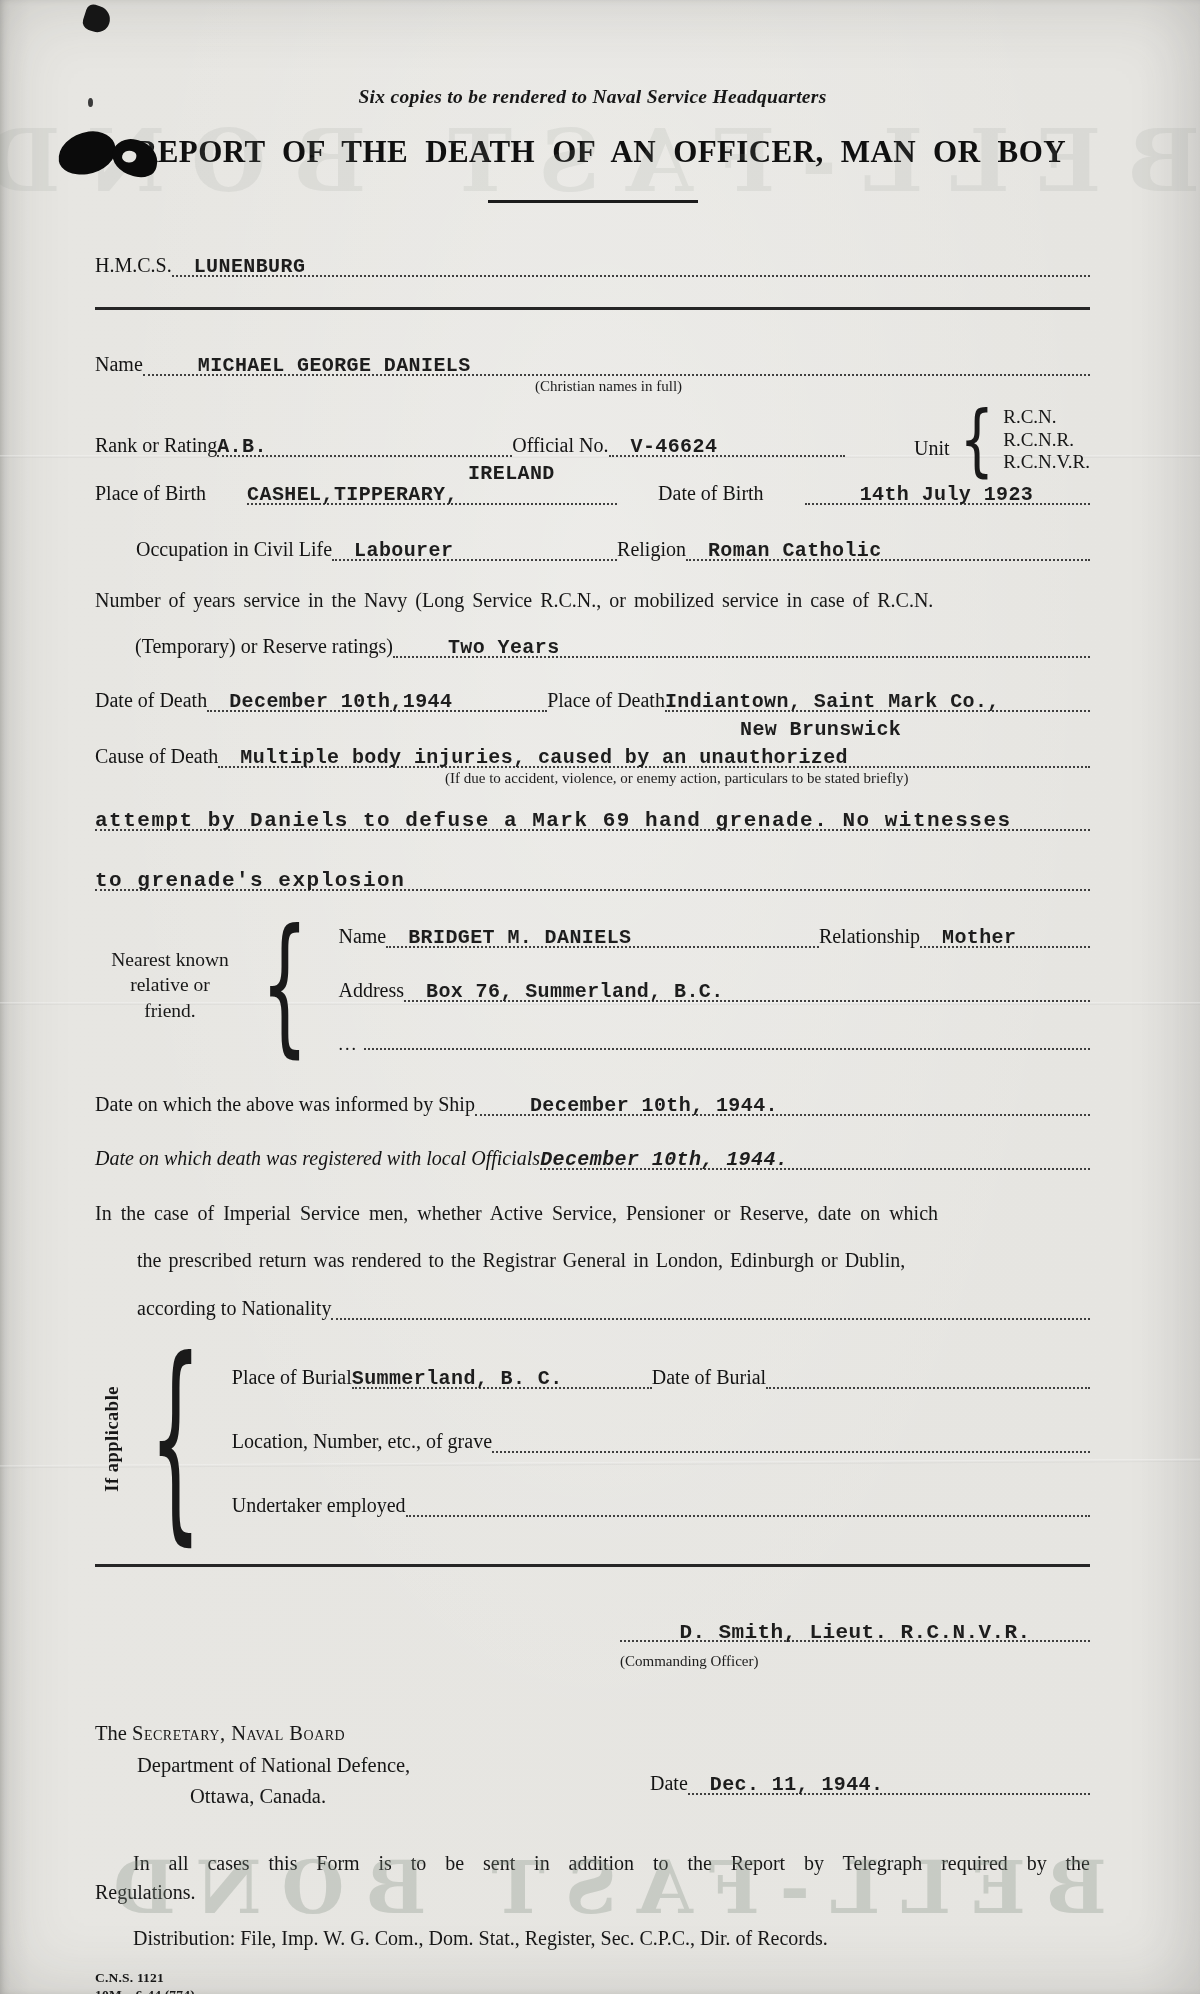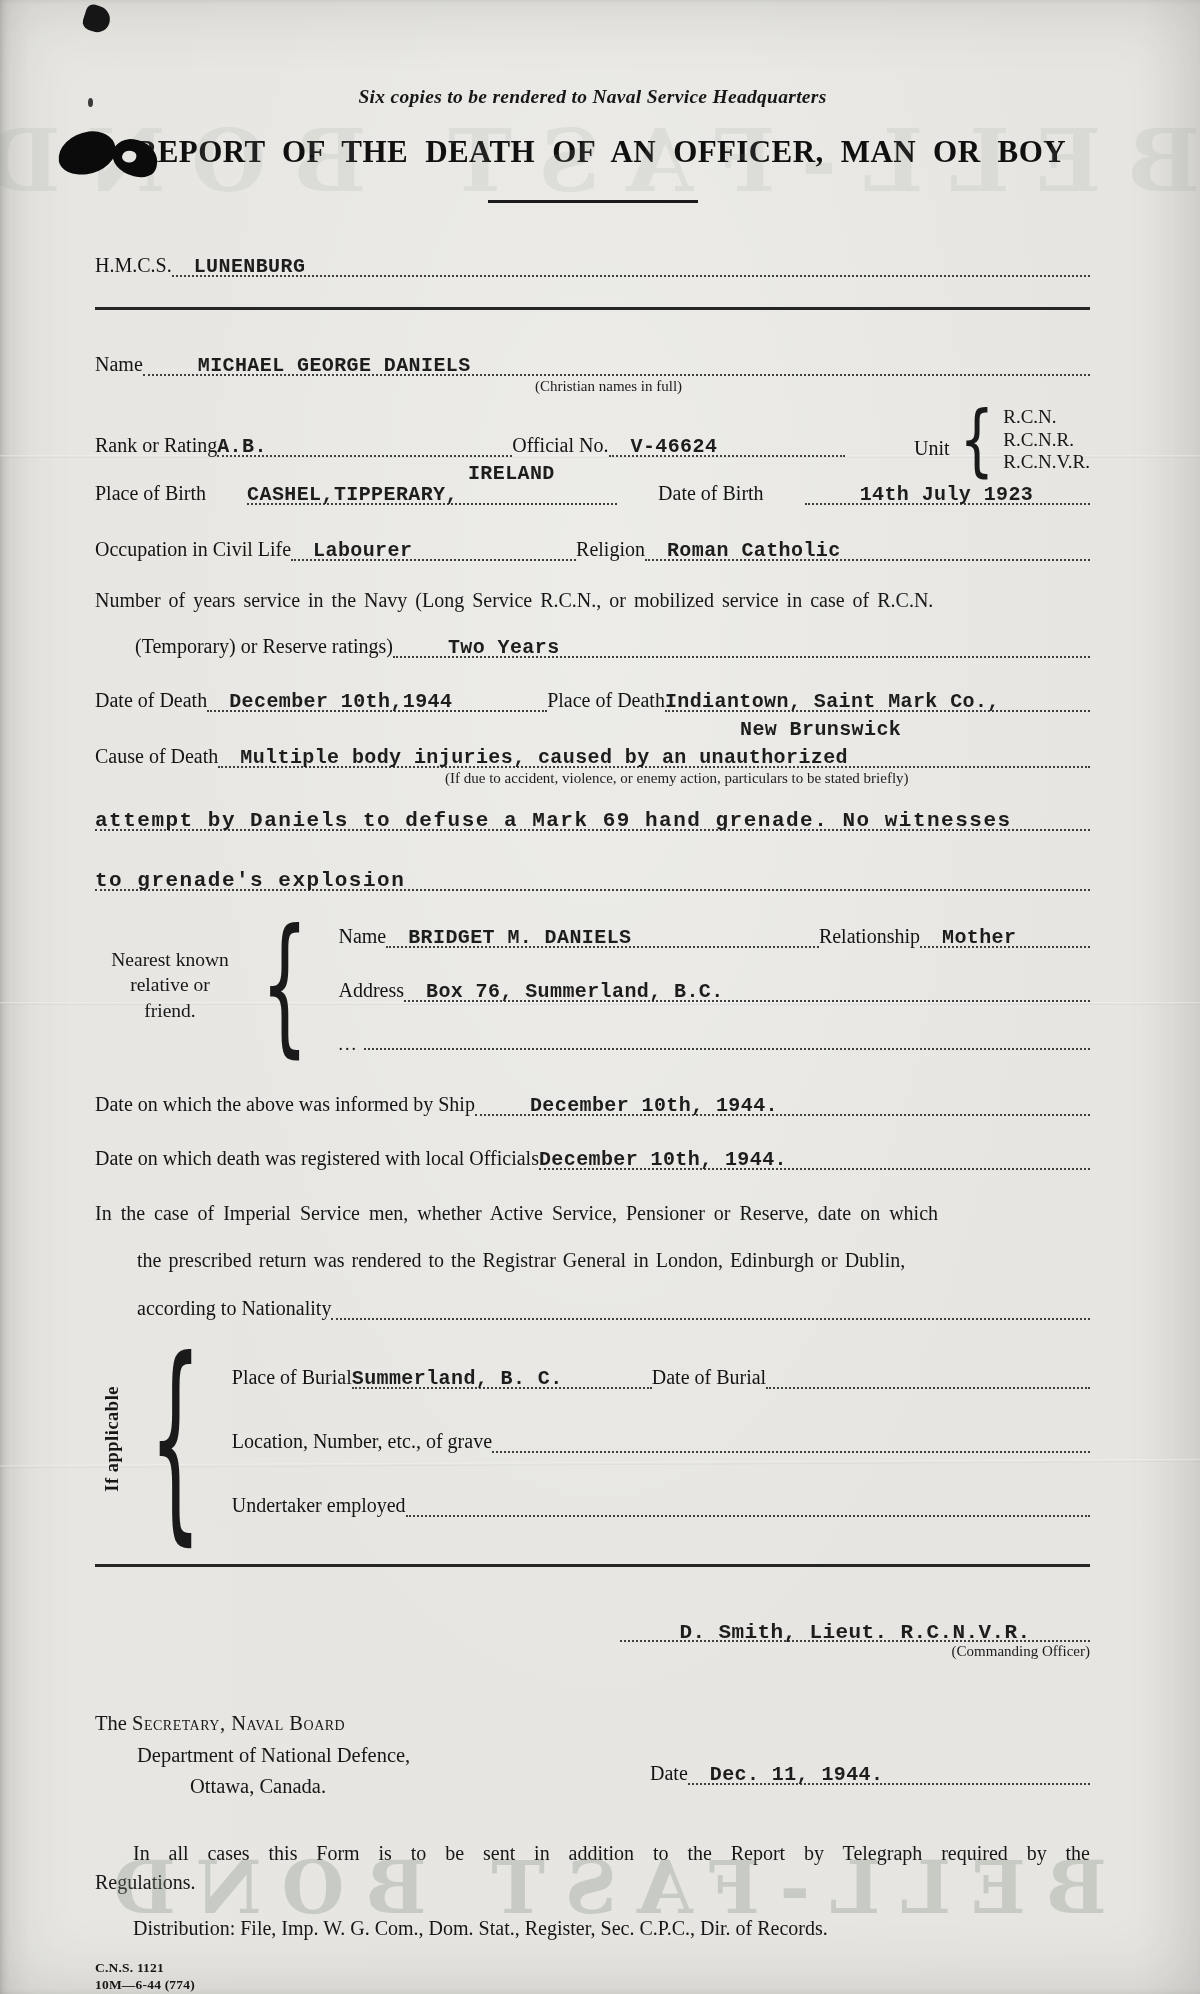--- a/index.html
+++ b/index.html
@@ -71,21 +71,21 @@
   .unit-group{position:absolute;right:0;top:6px;display:flex;align-items:center;}
   .unit-group .lbl{margin:0 2px 0 0;position:relative;top:8px;}
   .brace{font-family:"DejaVu Sans",sans-serif;font-weight:400;color:#1a1a1a;line-height:.9;}
   .brace.unit-brace{font-size:78px;transform:scaleX(.7);}
   .brace.unit-brace::before{content:"{";}
   .unit-opts{font-size:19px;line-height:1.2;padding-left:2px;}
 
   .birth-row{margin-top:0px;gap:41px;}
   .raised{position:relative;top:-17px;margin-left:10px;}
 
-  .occ-row{margin-top:28px;}
+  .occ-row{margin-top:28px;margin-left:41px;}
   .years1{margin-top:28px;font-size:20px;word-spacing:3px;}
   .years2-row{margin-top:18px;}
   .years2-row .indent{width:40px;}
 
   .death-row{margin-top:26px;}
   .nb-line{margin-top:2px;padding-left:645px;height:26px;}
   .cause-row{margin-top:0px;}
   .cause-hint{padding-left:350px;margin-top:2px;}
   .cause-cont{margin-top:16px;}
   .cause-cont .typed{font-size:21px;letter-spacing:1.5px;}
@@ -95,21 +95,21 @@
   .rel-label{flex:0 0 150px;text-align:center;font-size:19.5px;line-height:1.3;}
   .brace.rel-brace{font-size:150px;transform:scaleX(.5);margin:0 -8px;}
   .brace.rel-brace::before{content:"{";}
   .rel-rows{flex:1;padding-left:14px;}
   .rel-rows .row{margin-top:26px;}
   .rel-rows .row:first-child{margin-top:0;}
   .rel-fill-mother{flex:0 0 170px;}
   .ellipsis-lead{font-size:18px;letter-spacing:2px;position:relative;top:6px;margin-right:6px;}
 
   .informed-row{margin-top:36px;}
-  .registered-row{margin-top:26px;}
+  .registered-row{margin-top:26px;font-style:italic;}
 
   .imp1{margin-top:32px;font-size:20px;word-spacing:4px;}
   .imp2{margin-top:24px;padding-left:42px;font-size:20px;word-spacing:2px;}
   .imp3-row{margin-top:24px;}
   .imp3-row .indent{width:42px;}
 
   .burial-block{margin-top:22px;display:flex;align-items:center;}
   .burial-side{flex:0 0 34px;display:flex;align-items:center;justify-content:center;}
   .vertical-label{writing-mode:vertical-rl;transform:rotate(180deg);font-weight:700;font-size:18.5px;letter-spacing:.5px;}
   .brace.burial-brace{font-size:215px;transform:scaleX(.38);margin:0 -22px;}
@@ -117,21 +117,21 @@
   .burial-rows{flex:1;padding-left:10px;}
   .burial-rows .row{margin-top:40px;}
   .burial-rows .row:first-child{margin-top:0;}
   .burial-fill-place{flex:0 0 300px;}
 
   .sl2{margin-top:28px;}
 
   .sig-block{margin-top:50px;margin-left:auto;width:470px;}
   .sig-line{border-bottom:2px dotted #3f3f3f;text-align:center;}
   .sig-line .typed{font-size:21px;}
-  .sig-hint{text-align:right;margin-top:1px;}
+  .sig-hint{text-align:left;margin-top:11px;}
 
   .addr-row{margin-top:48px;display:flex;align-items:center;}
   .addr-left{flex:1;font-size:20.5px;line-height:1.55;}
   .addr-left .l2{padding-left:42px;}
   .addr-left .l3{padding-left:95px;}
   .smallcaps{font-variant:small-caps;letter-spacing:.5px;}
   .date-row{flex:0 0 440px;display:flex;align-items:flex-end;margin-top:30px;}
 
   .footer-note{margin-top:36px;font-size:20px;text-indent:38px;text-align:justify;word-spacing:8px;line-height:1.45;}
   .distribution{margin-top:20px;font-size:20px;padding-left:38px;}

